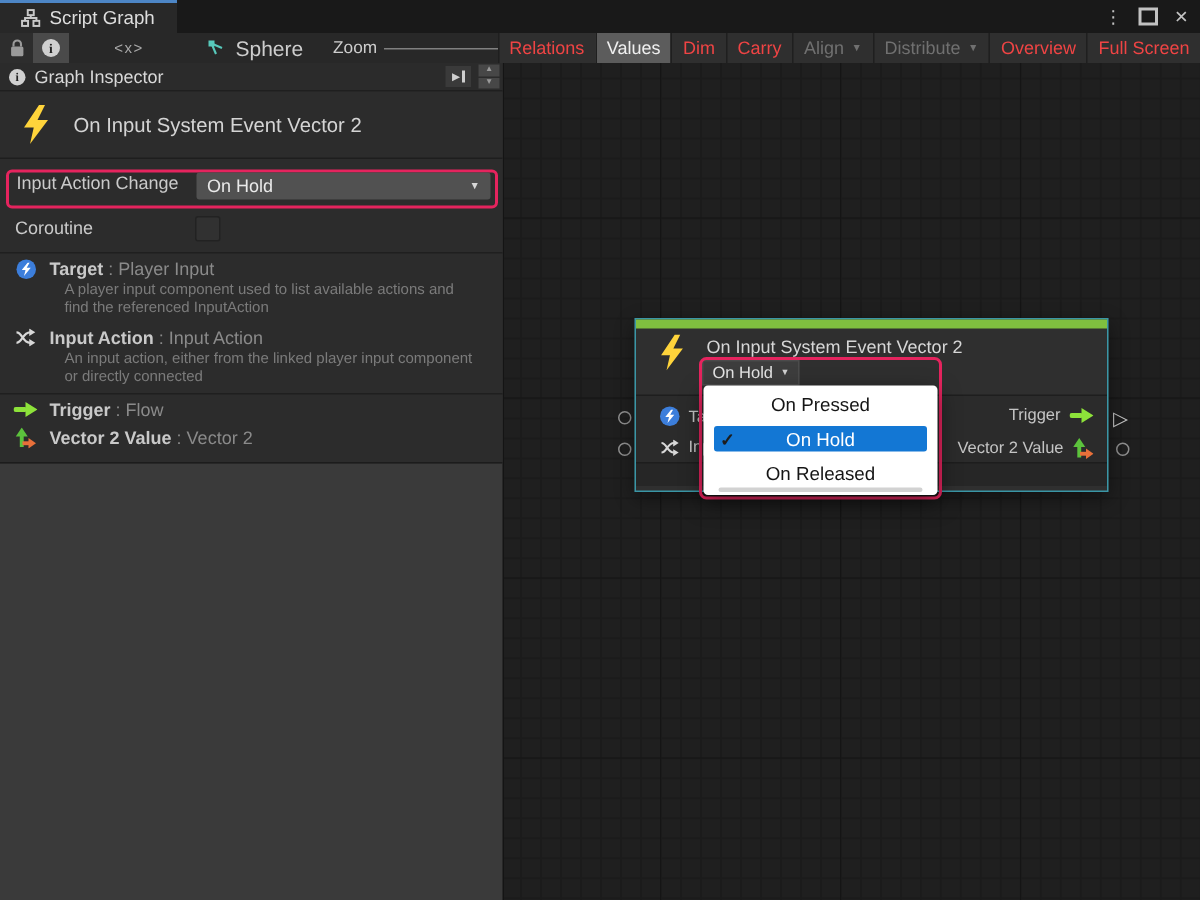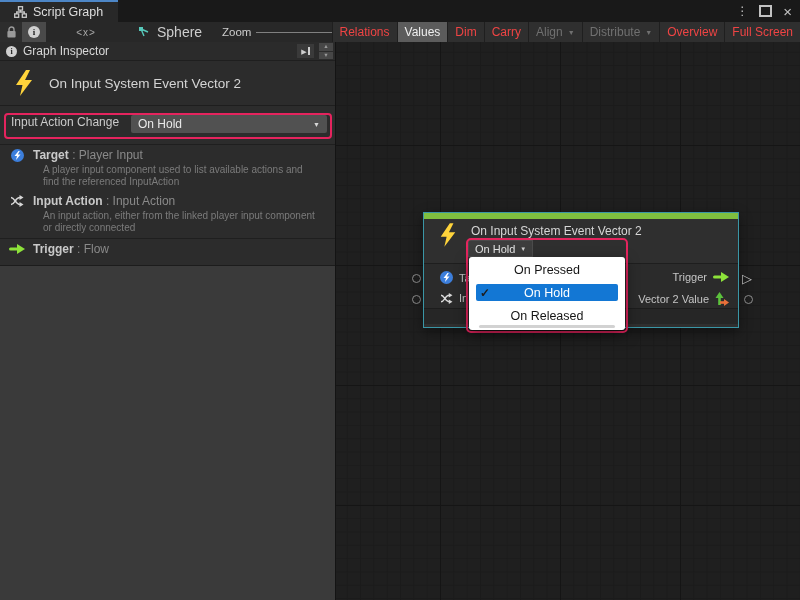--- a/index.html
+++ b/index.html
@@ -224,20 +224,24 @@
     </div>
 
     <div class="row-action">
       <span class="lbl">Input Action Change</span>
       <div class="dropdown">
         <span class="val">On Hold</span>
         <span class="caret">▼</span>
       </div>
     </div>
 
+    <div class="row-coroutine">
+      <span class="lbl">Coroutine</span>
+      <span class="checkbox"></span>
+    </div>
 
     <div class="hsep"></div>
 
     <div class="io-item">
       <div class="io-head">
         <span class="icon16">
           <span class="blue-bolt">
               <svg width="7" height="9" viewBox="0 0 7 9">
                 <polygon points="4.5,0 0.5,5 3,5 2,9 6.5,3.5 3.8,3.5 5.8,0" fill="#fff"></polygon>
               </svg>
@@ -271,20 +275,33 @@
         <span class="icon16">
           <svg width="16" height="10" viewBox="0 0 16 10">
               <rect x="0" y="3.4" width="9" height="3.2" rx="1.5" fill="#8de23a"></rect>
               <polygon points="8,0 16,5 8,10" fill="#8de23a"></polygon>
             </svg>
         </span>
         <span><span class="nm">Trigger</span><span class="ty"><span> : </span><span>Flow</span></span></span>
       </div>
     </div>
 
+    <div class="io-item" style="margin-top:2px;">
+      <div class="io-head">
+        <span class="icon16">
+          <svg width="14" height="14" viewBox="0 0 14 14">
+            <rect x="3.2" y="5" width="2.6" height="8" fill="#5cc23c"></rect>
+              <polygon points="4.5,0 8.5,6 0.5,6" fill="#5cc23c"></polygon>
+            <rect x="5" y="9.2" width="5" height="2.6" fill="#e8703a"></rect>
+              <polygon points="9,7 14,10.5 9,14" fill="#e8703a"></polygon>
+          </svg>
+        </span>
+        <span><span class="nm">Vector 2 Value</span><span class="ty"><span> : </span><span>Vector 2</span></span></span>
+      </div>
+    </div>
   </div>
 </div>
 
 <div class="graph">
 
   <div class="port-circle" style="left:76px;top:232px;"></div>
   <div class="port-circle" style="left:76px;top:253px;"></div>
 
   <span class="port-tri" style="left:406px;top:230px;">▷</span>
   <div class="port-circle" style="left:408px;top:253px;"></div>

